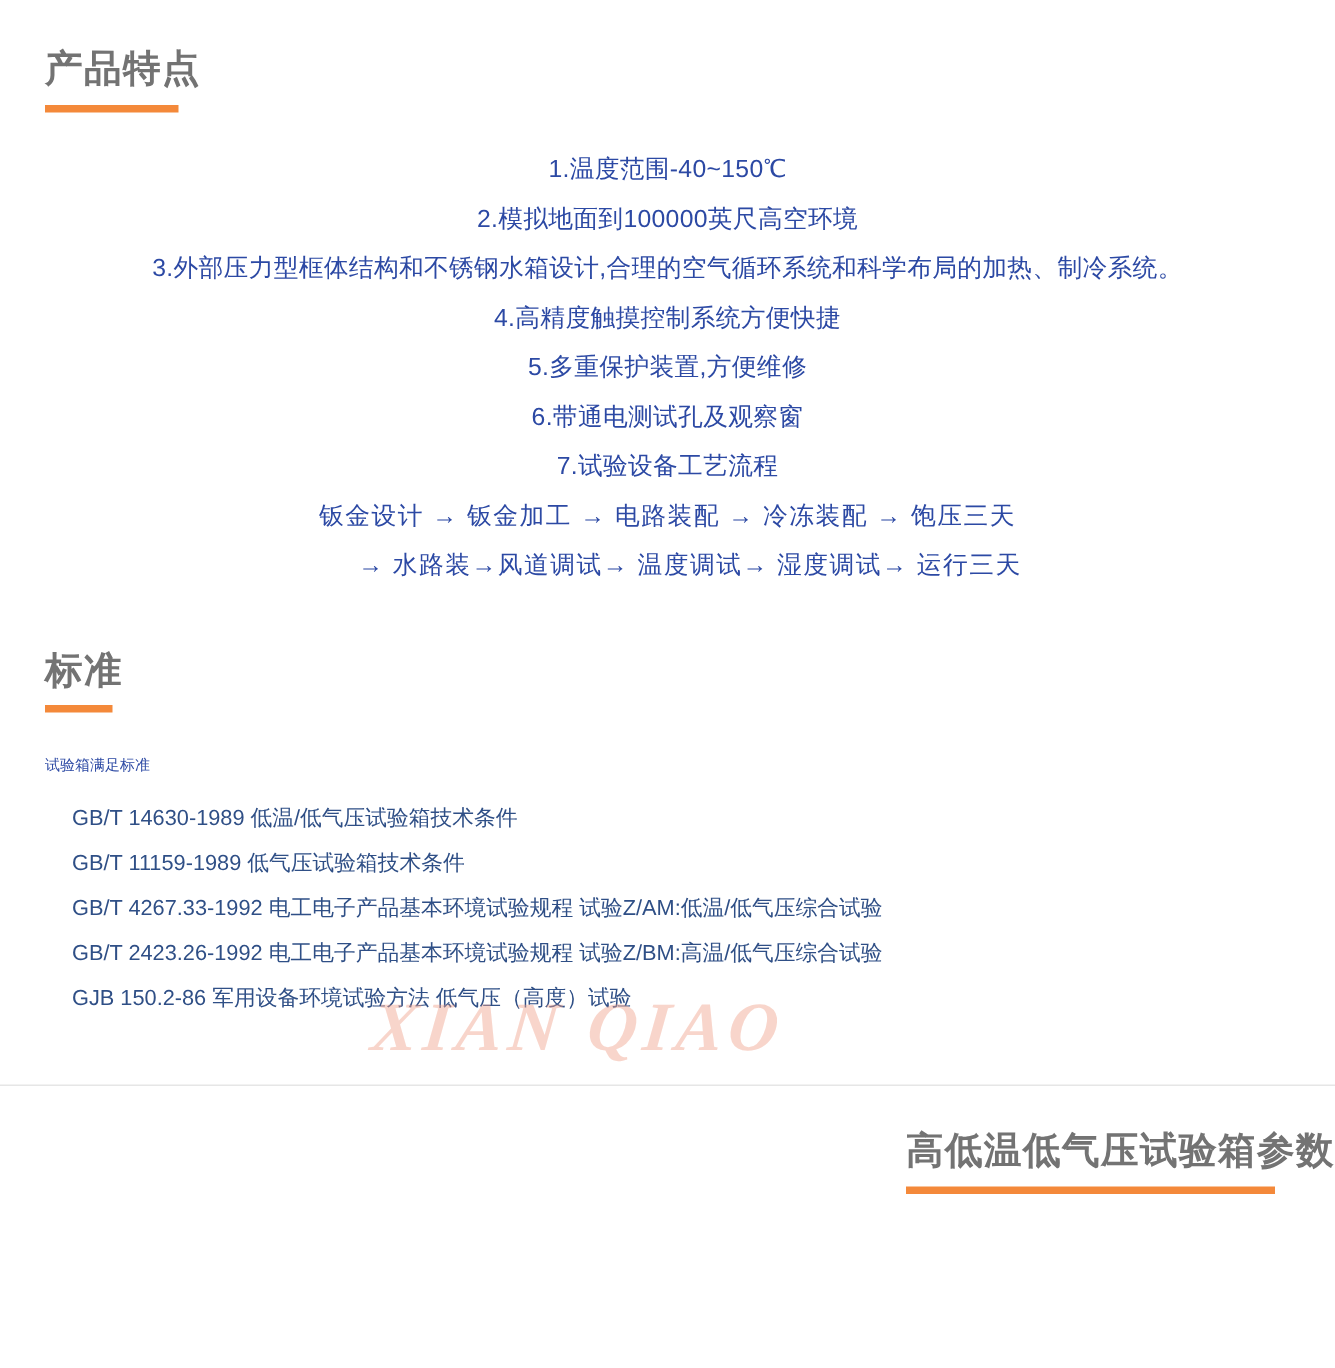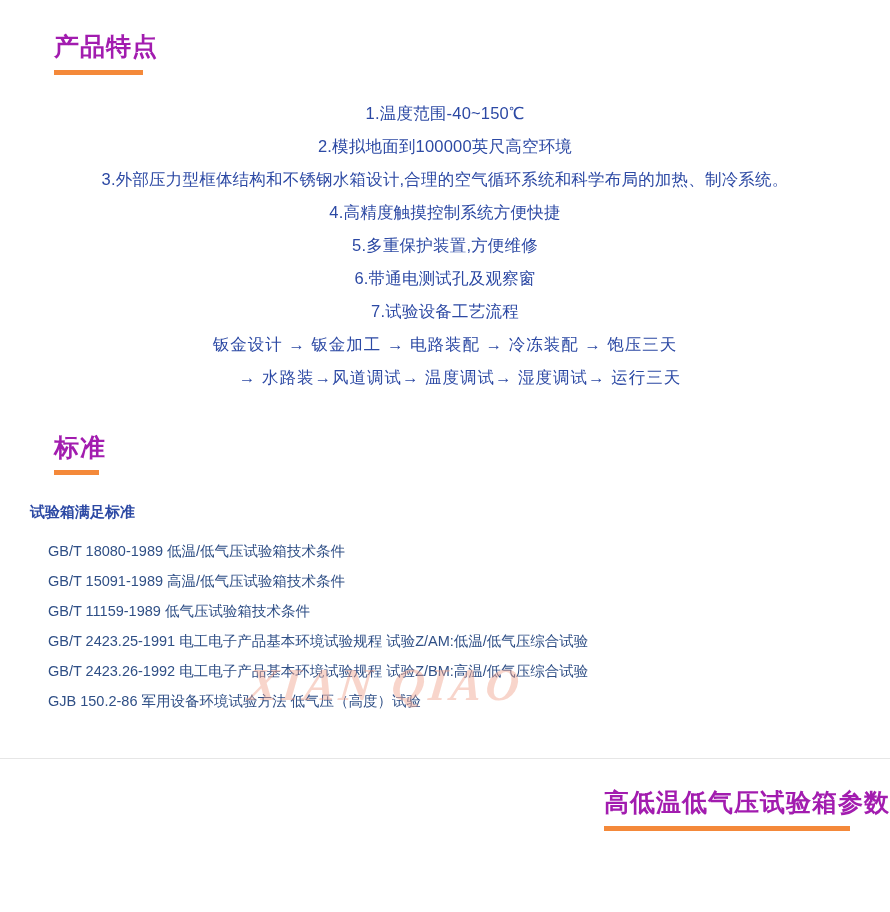--- a/index.html
+++ b/index.html
@@ -22,24 +22,23 @@
     height: 912px;
     padding: 0;
   }
 
   
   .section-head {
     position: relative;
     display: inline-block;
     font-size: 25px;
     font-weight: bold;
-    color: #a21caf;
+    color: #737373;
     letter-spacing: 1px;
     line-height: 1.1;
-    margin-left: 24px;
   }
   .section-head .underline {
     display: block;
     height: 5px;
     background: #f4893a;
     margin-top: 9px;
     width: 86%;
   }
 
   .head-wrap { padding-left: 30px; }
@@ -77,22 +76,22 @@
     line-height: 33px;
     letter-spacing: 1px;
   }
   .flow-line-2 { padding-left: 30px; }
 
   
   .standards {
     padding: 0 30px;
   }
   .standards-title {
-    font-size: 15px;
-    font-weight: bold;
+    font-size: 10px;
+    font-weight: normal;
     color: #2c49a4;
     margin-bottom: 14px;
   }
   .standards-list {
     margin: 0;
     padding: 0;
     list-style: none;
   }
   .standards-list li {
     font-size: 14.5px;
@@ -168,24 +167,23 @@
       <span>标准</span>
       <span class="underline"></span>
     </div>
   </div>
 
   <div class="spacer-c"></div>
 
   <div class="standards">
     <div class="standards-title">试验箱满足标准</div>
     <ul class="standards-list">
-      <li>GB/T 18080-1989 低温/低气压试验箱技术条件</li>
-      <li>GB/T 15091-1989 高温/低气压试验箱技术条件</li>
+      <li>GB/T 14630-1989 低温/低气压试验箱技术条件</li>
       <li>GB/T 11159-1989 低气压试验箱技术条件</li>
-      <li>GB/T 2423.25-1991 电工电子产品基本环境试验规程 试验Z/AM:低温/低气压综合试验</li>
+      <li>GB/T 4267.33-1992 电工电子产品基本环境试验规程 试验Z/AM:低温/低气压综合试验</li>
       <li>GB/T 2423.26-1992 电工电子产品基本环境试验规程 试验Z/BM:高温/低气压综合试验</li>
       <li>GJB 150.2-86 军用设备环境试验方法 低气压（高度）试验</li>
     </ul>
   </div>
 
   <div class="spacer-d"></div>
   <div class="divider"></div>
   <div class="spacer-e"></div>
 
   <div class="head-wrap" id="head-params">

